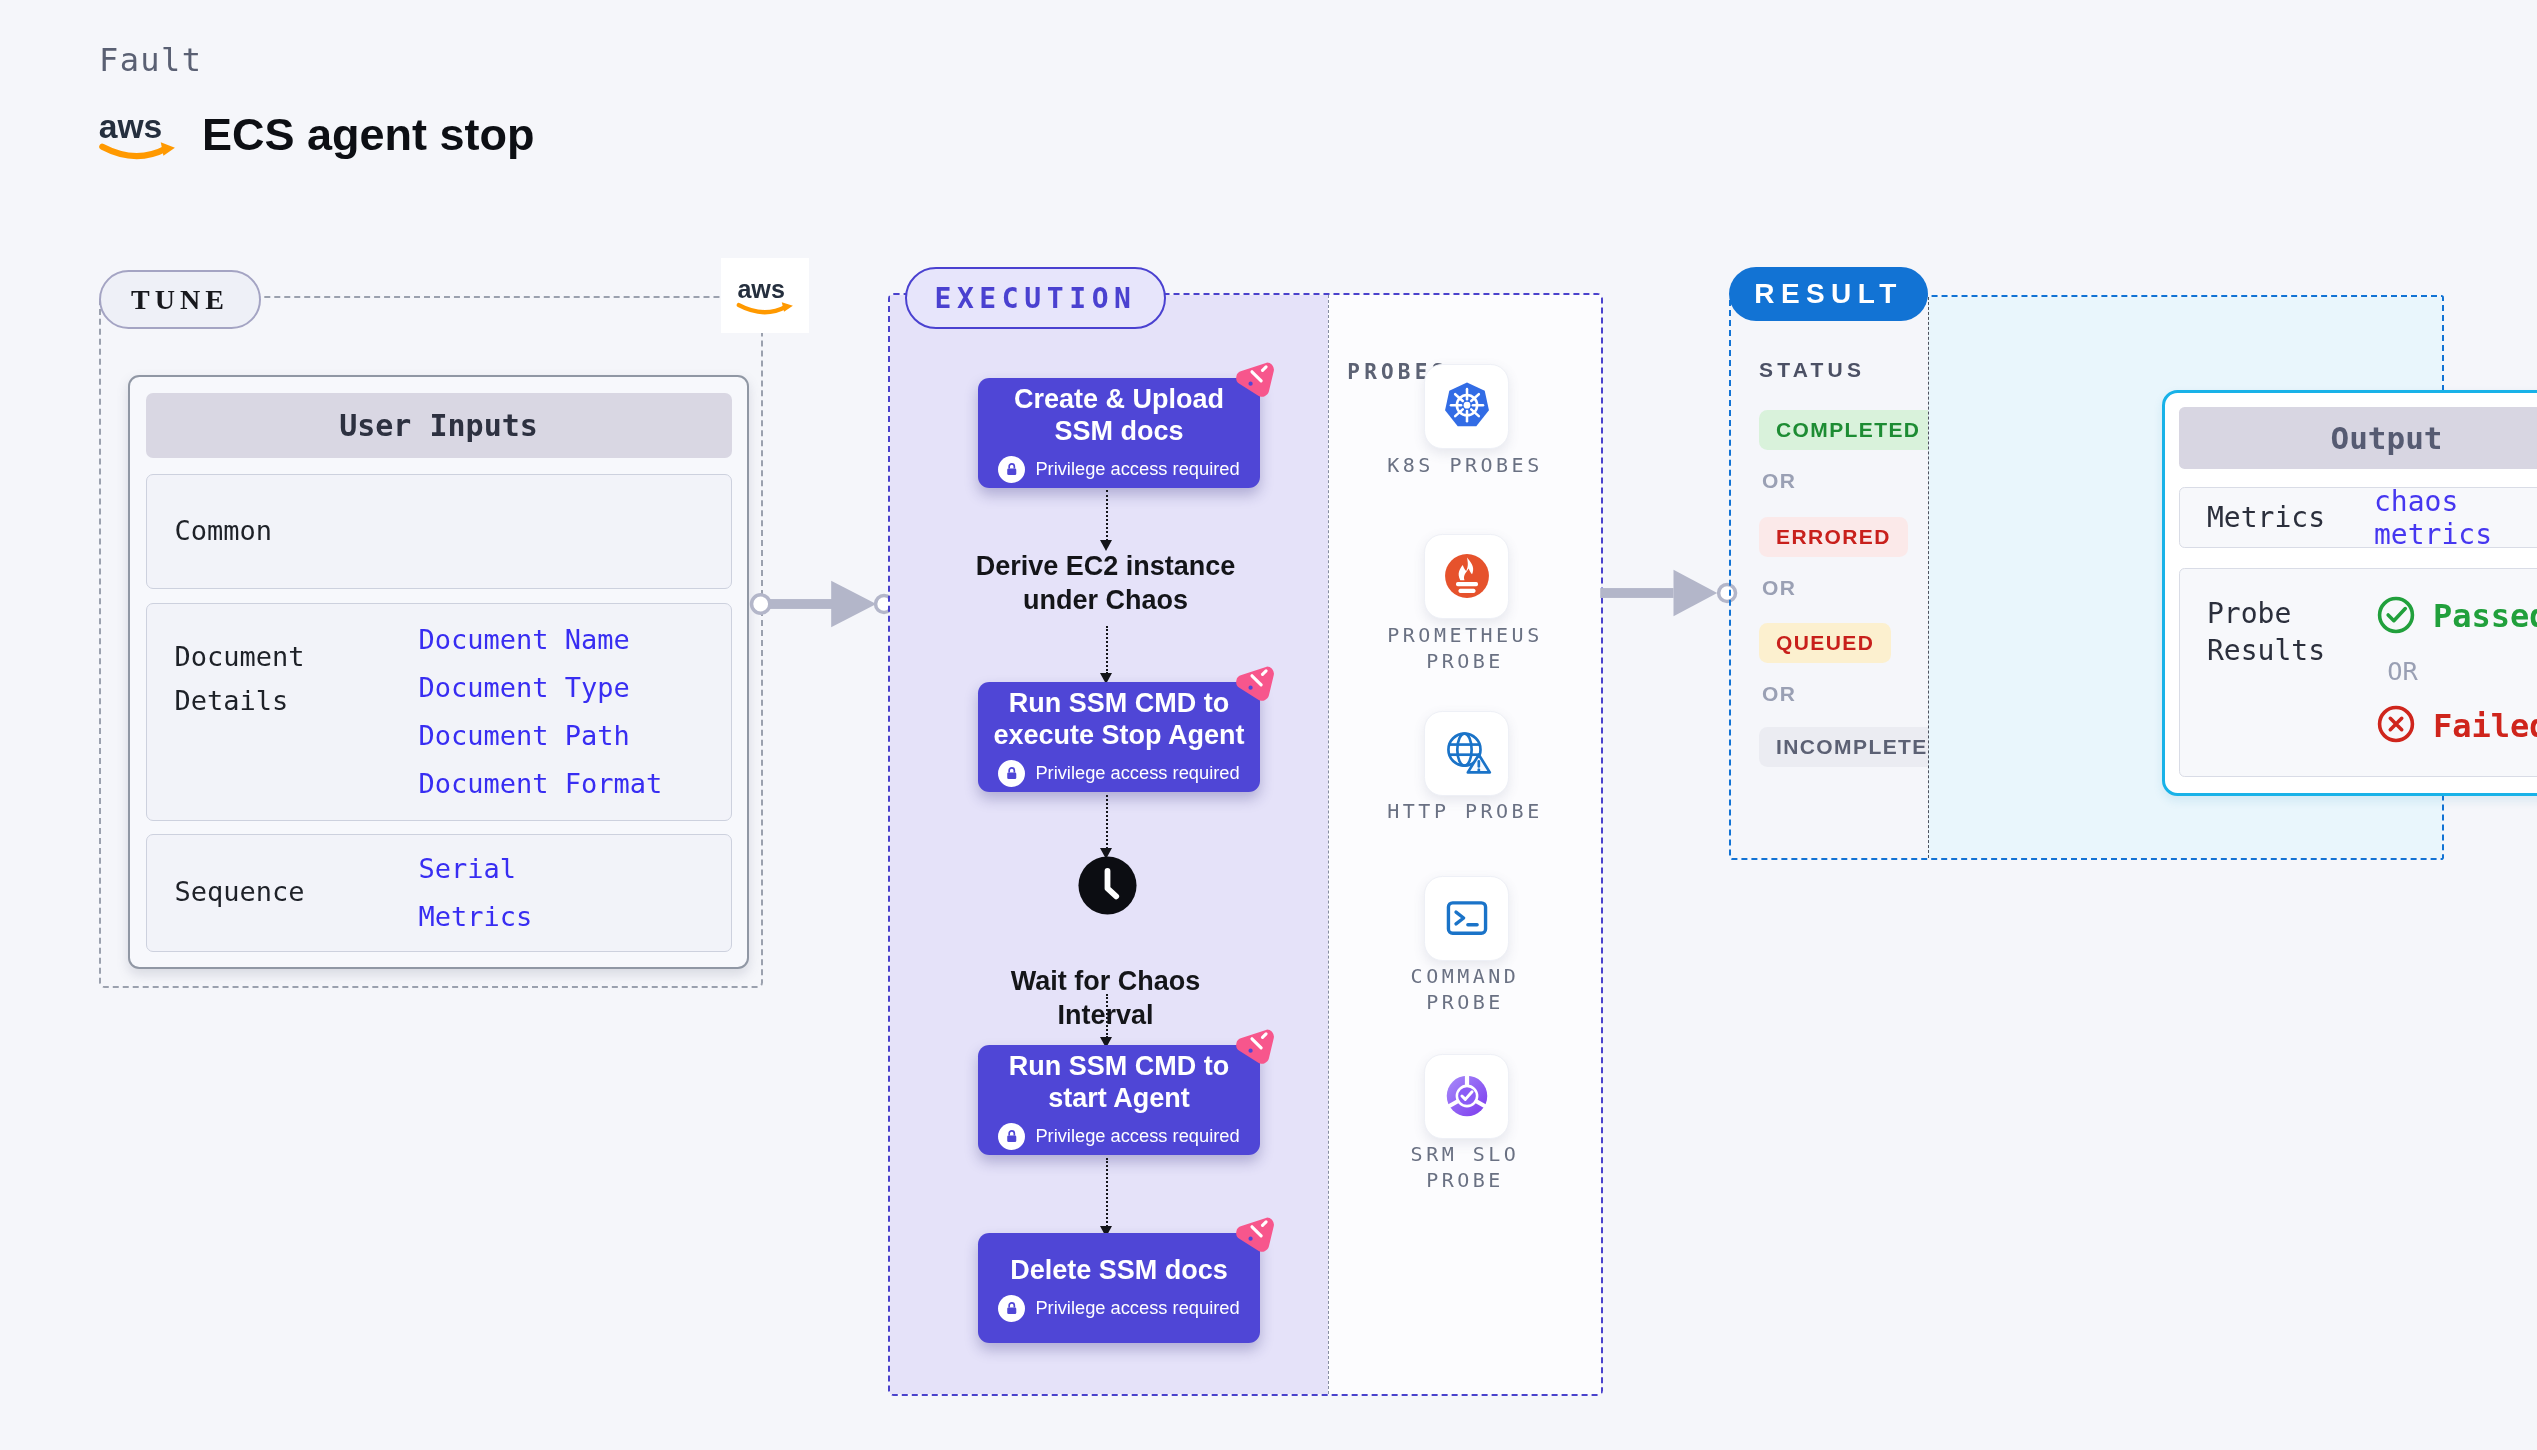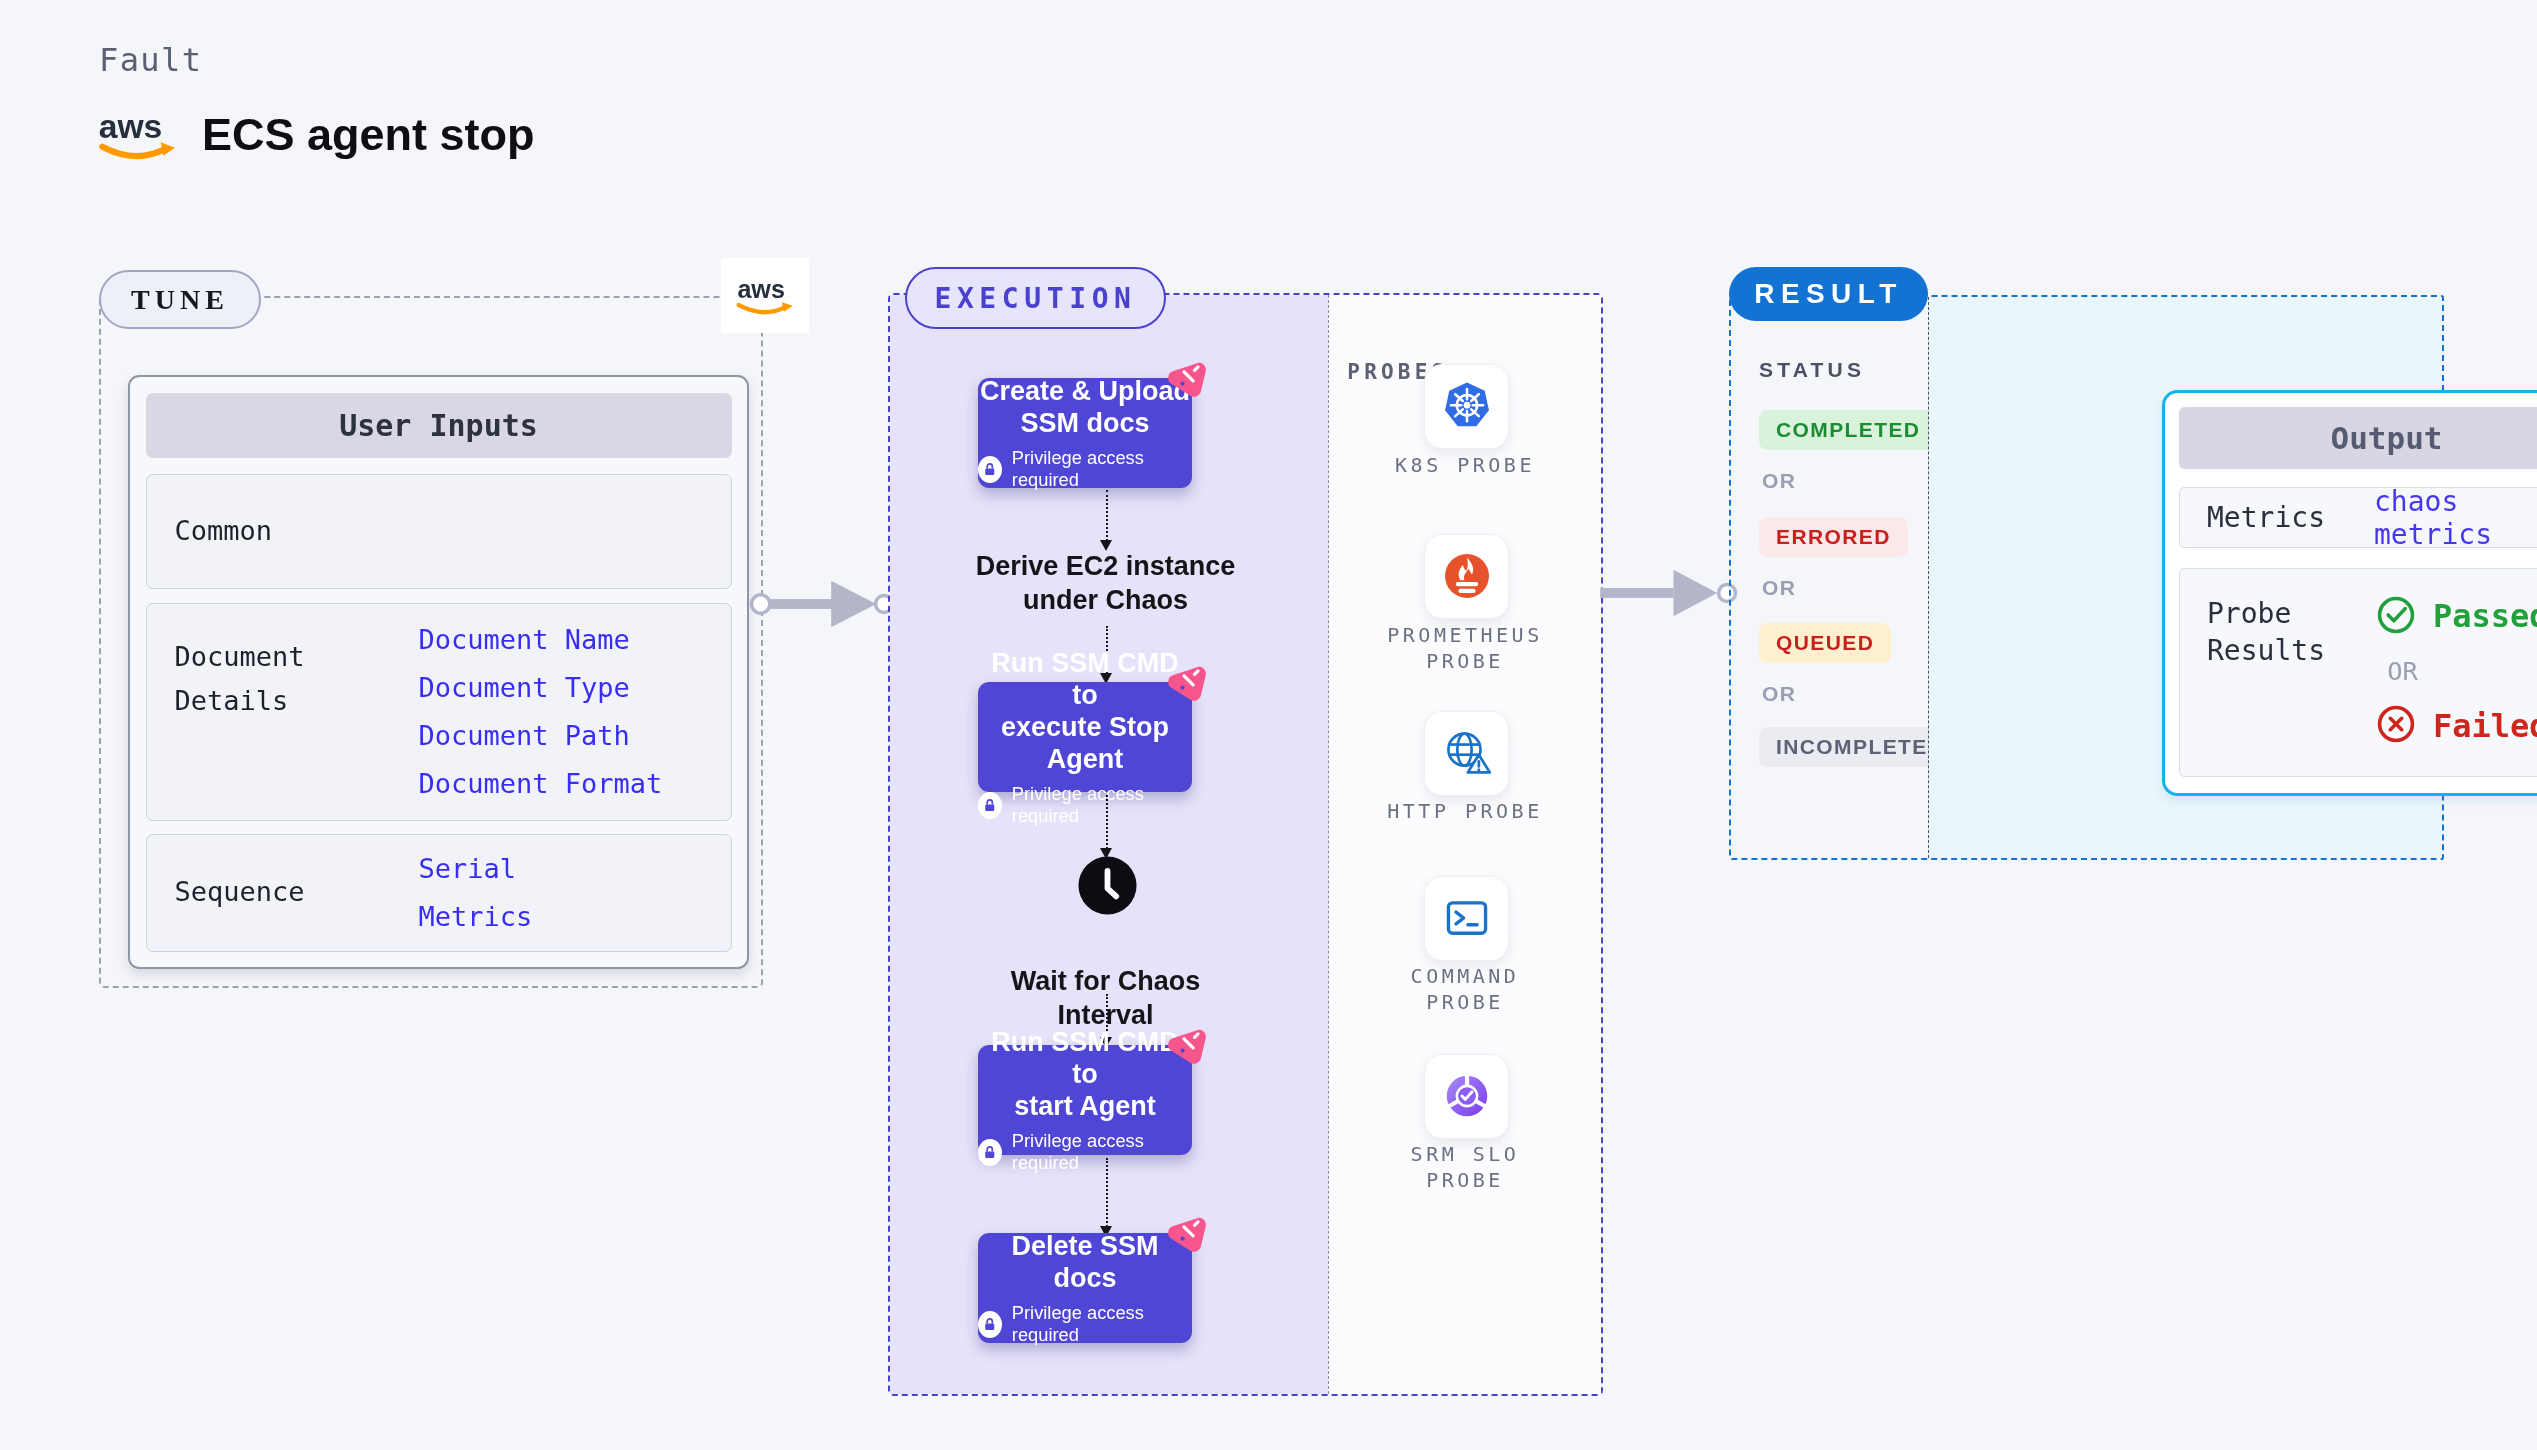--- a/index.html
+++ b/index.html
@@ -38,21 +38,21 @@
   .row-common{top:97px;height:113px;}
   .row-doc{top:226px;height:216px;}
   .row-seq{top:457px;height:116px;}
 
   
   .exec-box{left:888px;top:293px;width:711px;height:1099px;border:2.1px dashed #4a42cc;border-radius:5.6px;}
   .exec-left{position:absolute;left:0;top:0;bottom:0;width:438px;background:#e5e2f9;}
   .exec-right{position:absolute;left:438px;right:0;top:0;bottom:0;background:#fcfcfe;
               border-left:1.4px dashed #868da0;}
   .probes-title{position:absolute;left:18.3px;top:65px;font-size:21px;font-weight:bold;color:#5c6274;letter-spacing:4.2px;}
-  .step-block{position:absolute;left:88px;width:214px;height:110px;background:#4f46d6;border-radius:11.3px;
+  .step-block{position:absolute;left:88px;width:282px;height:110px;background:#4f46d6;border-radius:11.3px;
               box-shadow:0 7px 14px rgba(40,35,120,.28);display:flex;flex-direction:column;
               align-items:center;justify-content:center;gap:8.5px;}
   .step-title{font-size:27px;font-weight:bold;color:#fff;line-height:32px;text-align:center;}
   .step-title span{display:block;}
   .priv-row{display:flex;align-items:center;gap:10px;}
   .priv-text{font-size:18.3px;color:#ffffff;}
   .lock-circle{width:27px;height:27px;background:#fff;border-radius:50%;display:flex;align-items:center;justify-content:center;}
   .chaos-icon{position:absolute;top:-21px;right:-18.3px;width:45px;height:45px;}
   .connector{position:absolute;left:216px;width:0;border-left:2.8px dotted #14151a;}
   .connector::after{content:"";position:absolute;left:-7.8px;bottom:-10px;
@@ -186,21 +186,21 @@
             <line x1="18" y1="18" x2="27" y2="26"></line>
               <line x1="37" y1="36" x2="46" y2="44"></line>
             <line x1="46" y1="18" x2="37" y2="26"></line>
               <line x1="27" y1="36" x2="18" y2="44"></line>
           </g>
           <circle cx="32" cy="31" r="4" fill="#ffffff"></circle>
         </svg>
       </span>
     </div>
     <div class="probe-label mono" style="top:157px;">
-      <span>K8S PROBE</span>
+      <span>K8S PROBES</span>
       <span></span>
     </div>
 
     <div class="probe-tile" style="top:239px;">
       <span>
         <svg width="54" height="54" viewBox="0 0 64 64">
           <circle cx="32" cy="32" r="26" fill="#e6522c"></circle>
           <path d="M32 10 c7 8 9 13 6 20 c-1.5 -2 -3 -4 -4 -7 c-3 5 -7 8 -5 14 h-5 c-4 -8 -1 -13 3 -18 c1 3 2 5 4 7 c3 -6 2 -10 1 -16 Z" fill="#ffffff"></path>
           <rect x="19" y="39" width="26" height="5" rx="2" fill="#ffffff"></rect>
           <rect x="22" y="47" width="20" height="5" rx="2" fill="#ffffff"></rect>

